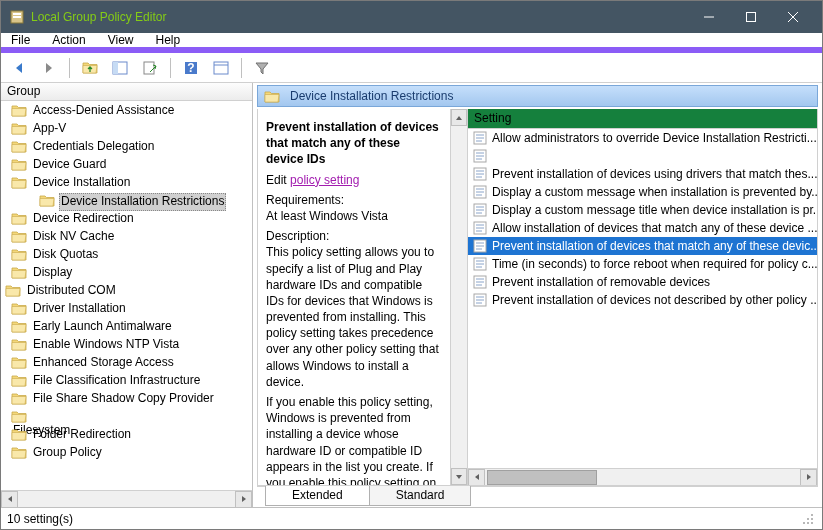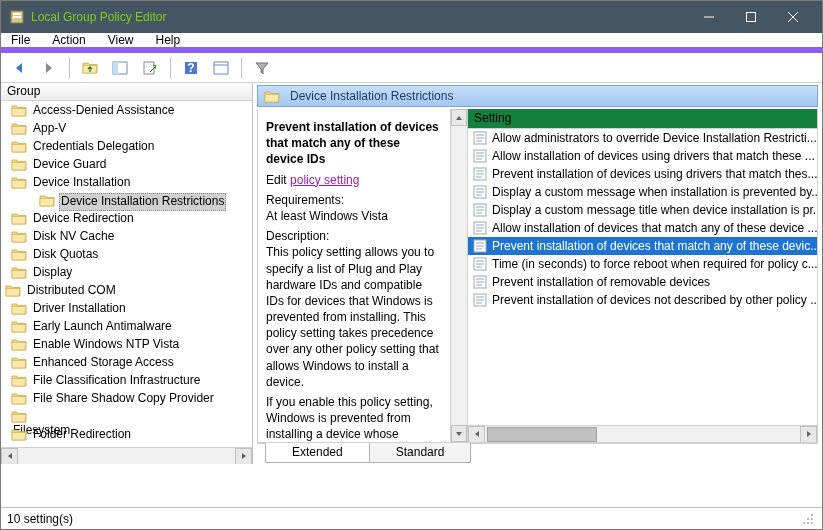--- a/index.html
+++ b/index.html
@@ -40,21 +40,21 @@
   .list-body { flex:1; overflow:hidden; position:relative;}
   .list-item { display:flex; align-items:center; height:18px; padding:0 4px; white-space:nowrap; cursor:default;}
   .list-item.sel { background:#1e74d2; color:#fff;}
   .setting-ico { width:16px; height:16px; margin-right:4px; flex-shrink:0; }
   .list-scroll-h { height:17px; background:#f0f0f0; border-top:1px solid #d0d0d0; display:flex; align-items:center; }
   .list-scroll-h .thumb { height:15px; background:#c0c0c0; border:1px solid #a0a0a0; }
   .tabs-row { height:21px; display:flex; padding-left:8px; border-top:1px solid #d0d0d0; margin:0 4px;}
   .tab { padding:2px 26px; border:1px solid #b0b0b0; border-top:none; background:#f4f4f4; margin-right:-1px; font-size:12px; position:relative; top:-1px;}
   .tab.active { background:#fff; }
   
-  .statusbar { height:22px; border-top:1px solid #c0c0c0; display:flex; align-items:center; padding:0 6px;margin-top:43px;}
+  .statusbar { height:22px; border-top:1px solid #c0c0c0; display:flex; align-items:center; padding:0 6px;}
   .statusbar .spacer { flex:1;}
   .statusbar .grip { width:16px; height:16px; }
   
   .scroll-v .sv-btn { height:17px; background:#e8e8e8; border:1px solid #c0c0c0; display:flex; align-items:center; justify-content:center;}
   .scroll-v .sv-track { flex:1; }
   .desc-text { padding-right: 20px; line-height: 1.35; }
   .desc-text p { margin: 4px 0; }
 </style>
 </head>
 <body>
@@ -336,21 +336,20 @@
             <div class="list-item">
               <svg class="setting-ico">
                 <use href="#setting"></use>
               </svg>
               <span>Allow administrators to override Device Installation Restricti...</span>
             </div>
             <div class="list-item">
               <svg class="setting-ico">
                 <use href="#setting"></use>
               </svg>
-              <span>Allow installation of devices using drivers that match these ...</span>
             </div>
             <div class="list-item">
               <svg class="setting-ico">
                 <use href="#setting"></use>
               </svg>
               <span>Prevent installation of devices using drivers that match thes...</span>
             </div>
             <div class="list-item">
               <svg class="setting-ico">
                 <use href="#setting"></use>

